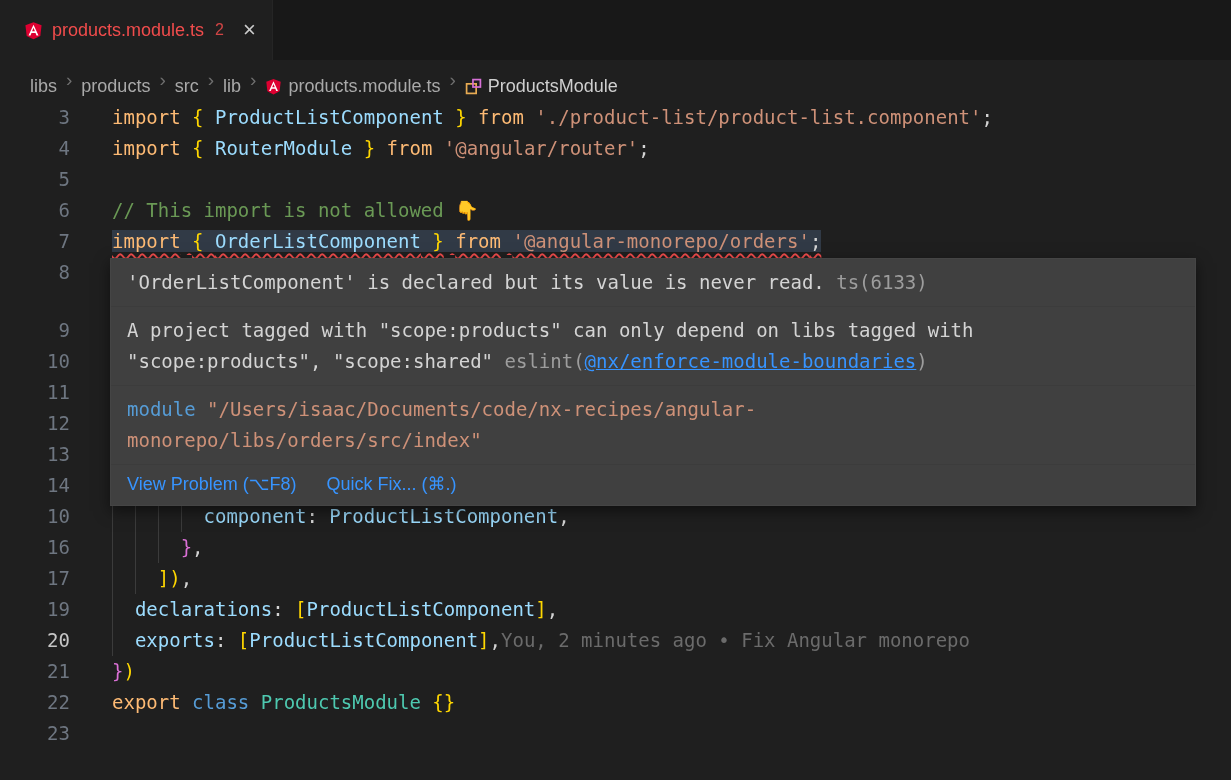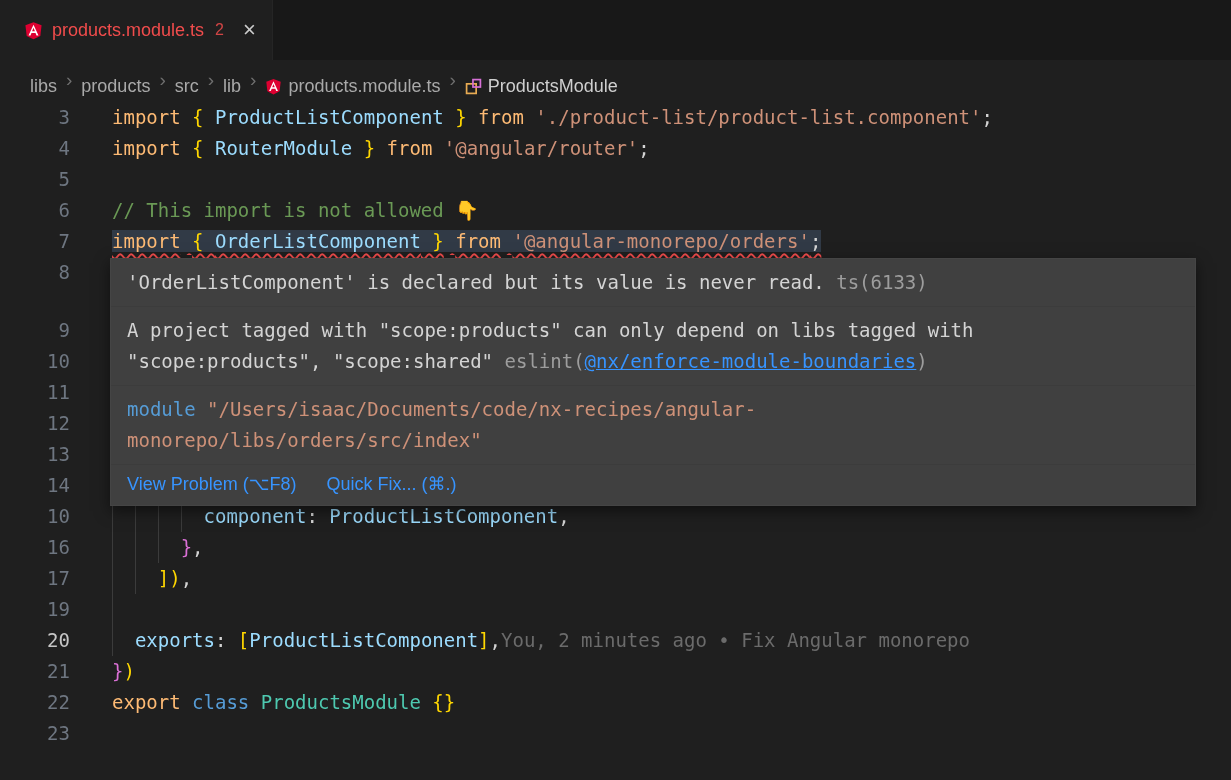--- a/index.html
+++ b/index.html
@@ -190,21 +190,21 @@
       <div class="line">
         <div class="gutter">16</div>
         <div class="code"><span class="guide" style="left: 0ch;"></span><span class="guide" style="left: 2ch;"></span><span class="guide" style="left: 4ch;"></span><span class="content"><span class="tok-fg">      </span><span class="tok-bg2">}</span><span class="tok-fg">,</span></span></div>
       </div>
       <div class="line">
         <div class="gutter">17</div>
         <div class="code"><span class="guide" style="left: 0ch;"></span><span class="guide" style="left: 2ch;"></span><span class="content"><span class="tok-fg">    </span><span class="tok-bg1">])</span><span class="tok-fg">,</span></span></div>
       </div>
       <div class="line">
         <div class="gutter">19</div>
-        <div class="code"><span class="guide" style="left: 0ch;"></span></div>
+        <div class="code"><span class="guide" style="left: 0ch;"></span><span class="content"><span class="tok-fg">  </span><span class="tok-id">declarations</span><span class="tok-fg">: </span><span class="tok-bg1">[</span><span class="tok-id">ProductListComponent</span><span class="tok-bg1">]</span><span class="tok-fg">,</span></span></div>
       </div>
       <div class="line active">
         <div class="gutter">20</div>
         <div class="code"><span class="guide" style="left: 0ch;"></span><span class="content"><span class="tok-fg">  </span><span class="tok-id">exports</span><span class="tok-fg">: </span><span class="tok-bg1">[</span><span class="tok-id">ProductListComponent</span><span class="tok-bg1">]</span><span class="tok-fg">,</span></span><span class="blame">You, 2 minutes ago • Fix Angular monorepo</span></div>
       </div>
       <div class="line">
         <div class="gutter">21</div>
         <div class="code"><span class="content"><span class="tok-bg2">}</span><span class="tok-bg1">)</span></span></div>
       </div>
       <div class="line">

